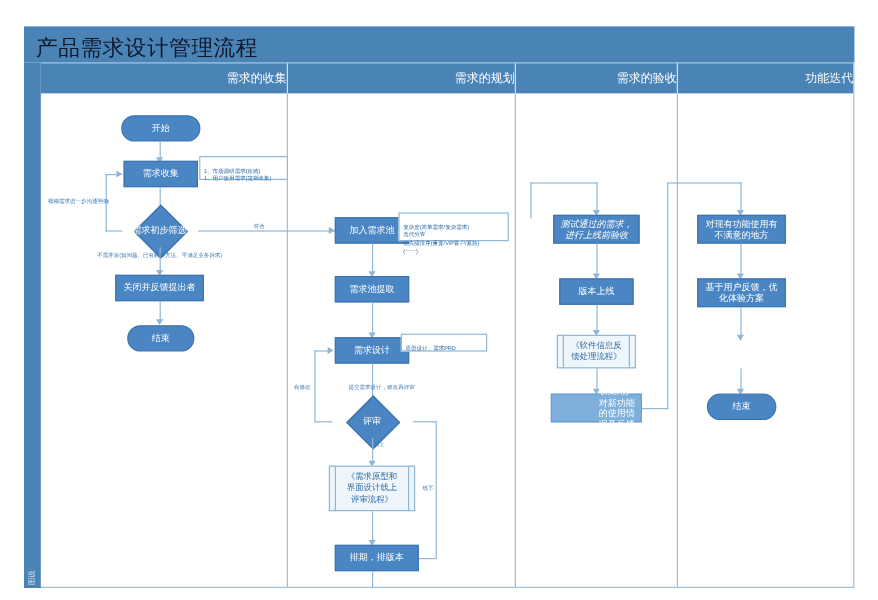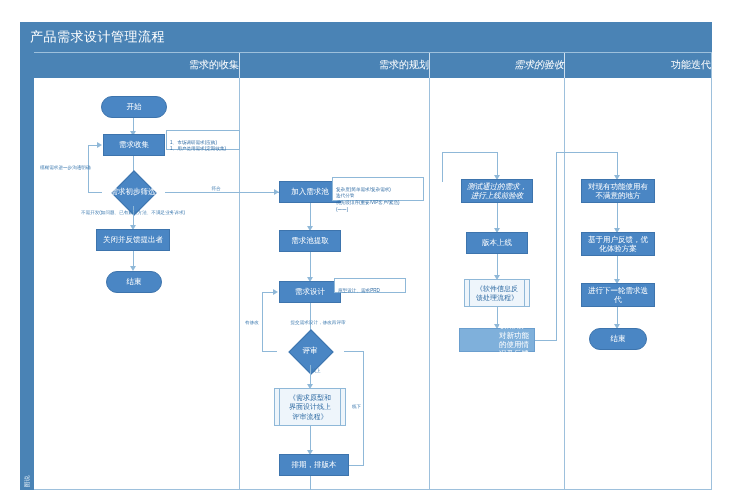--- a/index.html
+++ b/index.html
@@ -1,21 +1,21 @@
 <!DOCTYPE html>
 <html><head>
 <meta charset="utf-8">
 <style>
   html,body{margin:0;padding:0;background:#ffffff;}
   body{width:732px;height:500px;overflow:hidden;font-family:"Liberation Sans","DejaVu Sans",sans-serif;}
   #stage{position:relative;width:732px;height:500px;background:#ffffff;}
 
   
   .titlebar{position:absolute;left:20px;top:22px;width:692px;height:30px;background:#4a83b5;}
-  .titlebar .ttxt{position:absolute;left:10px;top:6px;font-size:13px;color:#ffffff;letter-spacing:.5px;white-space:nowrap;}
+  .titlebar .ttxt{position:absolute;left:10px;top:6px;font-size:18px;color:#0f172a;letter-spacing:.5px;white-space:nowrap;}
 
   
   .lanehdr{position:absolute;top:52px;height:26px;background:#4a83b5;color:#fff;font-size:10px;
            display:flex;align-items:center;justify-content:flex-end;border-right:1px solid #cfe0ee;box-sizing:border-box;}
 
   
   .lanebody{position:absolute;top:78px;height:412px;background:#ffffff;border-right:1px solid #9dc0dc;box-sizing:border-box;}
 
   
   .leftstrip{position:absolute;left:20px;top:52px;width:14px;height:438px;background:#4a83b5;}
@@ -66,21 +66,21 @@
   <div class="titlebar">
     <div class="ttxt">产品需求设计管理流程</div>
   </div>
 
   <div class="lanehdr" style="left:34px;width:206px;">
     <span>需求的收集</span>
   </div>
   <div class="lanehdr" style="left:240px;width:190px;">
     <span>需求的规划</span>
   </div>
-  <div class="lanehdr" style="left:430px;width:135px;font-style:italic;">
+  <div class="lanehdr" style="left:430px;width:135px;">
     <span>需求的验收</span>
   </div>
   <div class="lanehdr" style="left:565px;width:146px;border-right:none;">
     <span>功能迭代</span>
   </div>
 
   <div class="lanebody" style="left:34px;width:206px;"></div>
   <div class="lanebody" style="left:240px;width:190px;"></div>
   <div class="lanebody" style="left:430px;width:135px;"></div>
   <div class="lanebody" style="left:565px;width:146px;border-right:none;"></div>
@@ -267,24 +267,20 @@
   <div class="arw arw-d" style="left:614px;top:228px;"></div>
 
   <div class="node proc" style="left:581px;top:232px;width:74px;height:24px;">
     <span style="white-space:pre-line;">基于用户反馈，优
 化体验方案</span>
   </div>
 
   <div class="ln lnv" style="left:617px;top:256px;height:26px;"></div>
   <div class="arw arw-d" style="left:614px;top:279px;"></div>
 
-  <div class="node proc" style="left:581px;top:283px;width:74px;height:24px;">
-    <span style="white-space:pre-line;">进行下一轮需求迭
-代</span>
-  </div>
 
   <div class="ln lnv" style="left:617px;top:307px;height:20px;"></div>
   <div class="arw arw-d" style="left:614px;top:324px;"></div>
 
   <div class="node term" style="left:589px;top:328px;width:58px;height:22px;">
     <span>结束</span>
   </div>
 
 </div>
 

